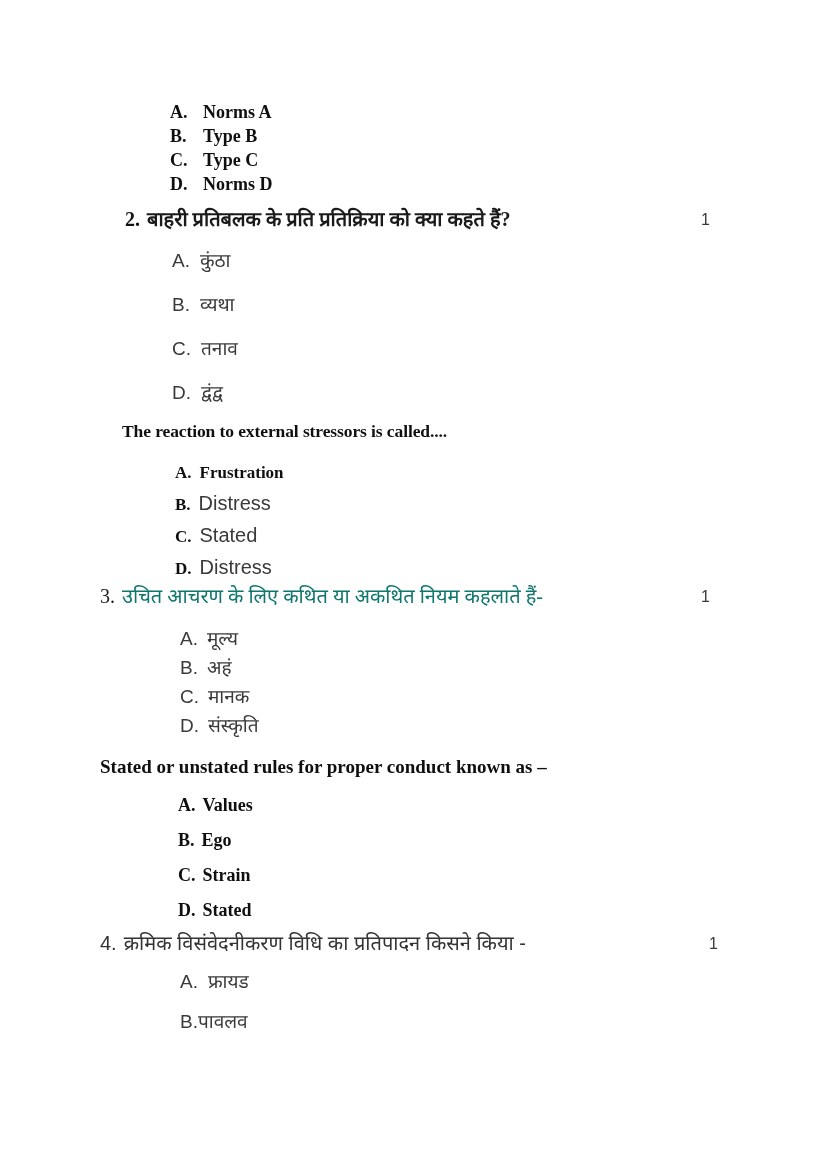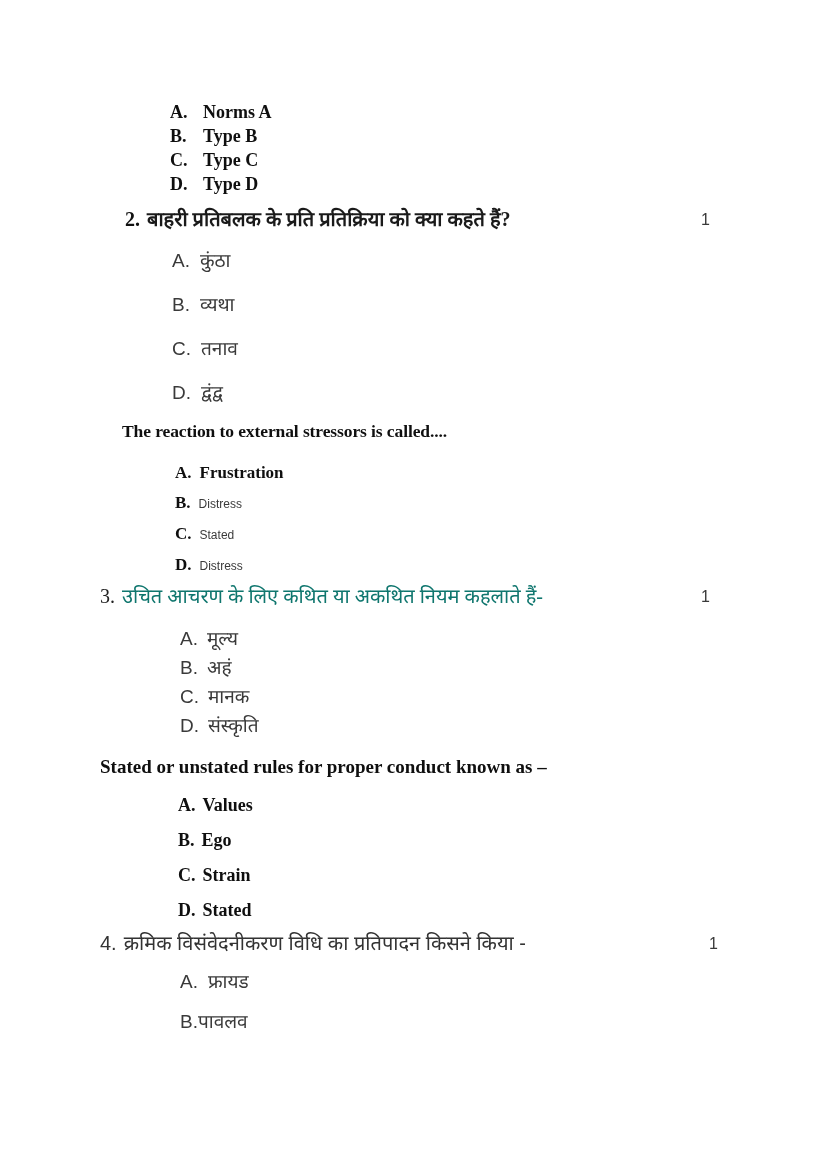--- a/index.html
+++ b/index.html
@@ -48,21 +48,21 @@
   
   .q2-hi-opts { top: 248px; padding-left: 172px; font-size: 19px; }
   .q2-hi-opts .opt-row { line-height: 26px; margin-bottom: 18px; }
   .q2-hi-opts .opt-letter { margin-right: 10px; }
 
   
   .q2-en-header { top: 421px; padding-left: 122px; font-size: 17.5px; letter-spacing: -0.1px; }
   .q2-en-opts { top: 458px; padding-left: 175px; font-size: 17px; }
   .q2-en-opts .opt-row { line-height: 30px; }
   .q2-en-opts .opt-letter { margin-right: 8px; }
-  .q2-en-opts .sans-word { font-size: 12px; }
+  .q2-en-opts .sans-word { font-size: 20px; }
 
   
   .q3-hi-opts { top: 624px; padding-left: 180px; font-size: 19px; }
   .q3-hi-opts .opt-row { line-height: 29px; }
   .q3-hi-opts .opt-letter { margin-right: 9px; }
 
   
   .q3-en-header { top: 756px; padding-left: 100px; font-size: 19px; }
   .q3-en-opts { top: 788px; padding-left: 178px; font-size: 18px; }
   .q3-en-opts .opt-row { line-height: 35px; }
@@ -87,21 +87,21 @@
     <div class="opt-row">
       <span class="opt-letter">B.</span>
       <span class="opt-text">Type B</span>
     </div>
     <div class="opt-row">
       <span class="opt-letter">C.</span>
       <span class="opt-text">Type C</span>
     </div>
     <div class="opt-row">
       <span class="opt-letter">D.</span>
-      <span class="opt-text">Type D</span>
+      <span class="opt-text">Norms D</span>
     </div>
   </div>
 
   <div class="abs q-row q2-row" style="top:206px">
     <span class="q-number">2.</span><span class="q-text">बाहरी प्रतिबलक के प्रति प्रतिक्रिया को क्या कहते हैं?</span>
     <span class="marks">1</span>
   </div>
 
   <div class="abs q2-hi-opts sans-light">
     <div class="opt-row">

